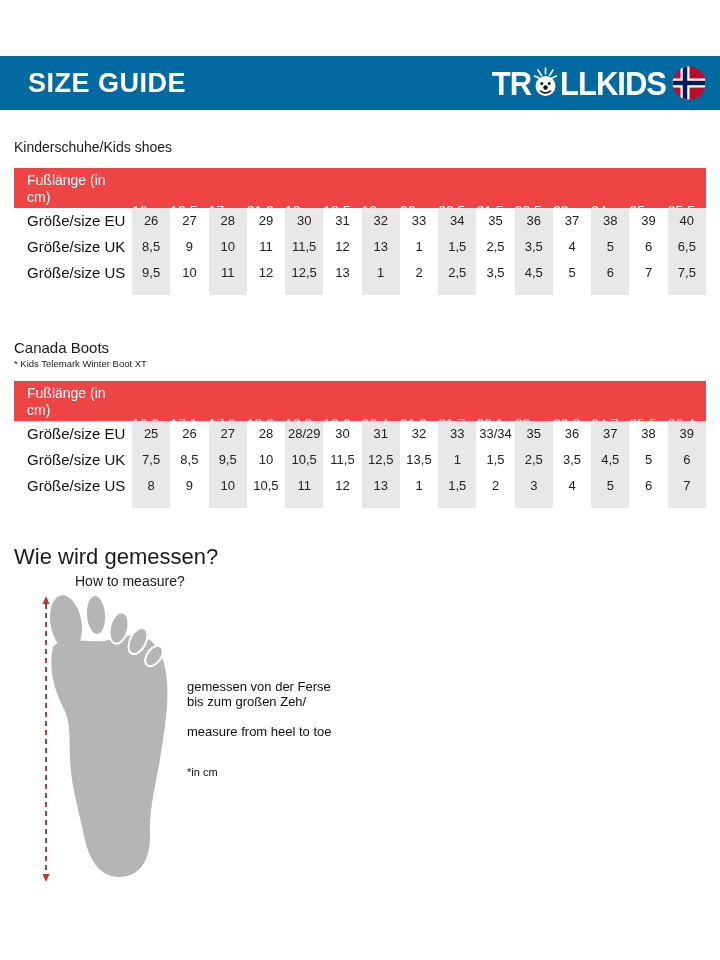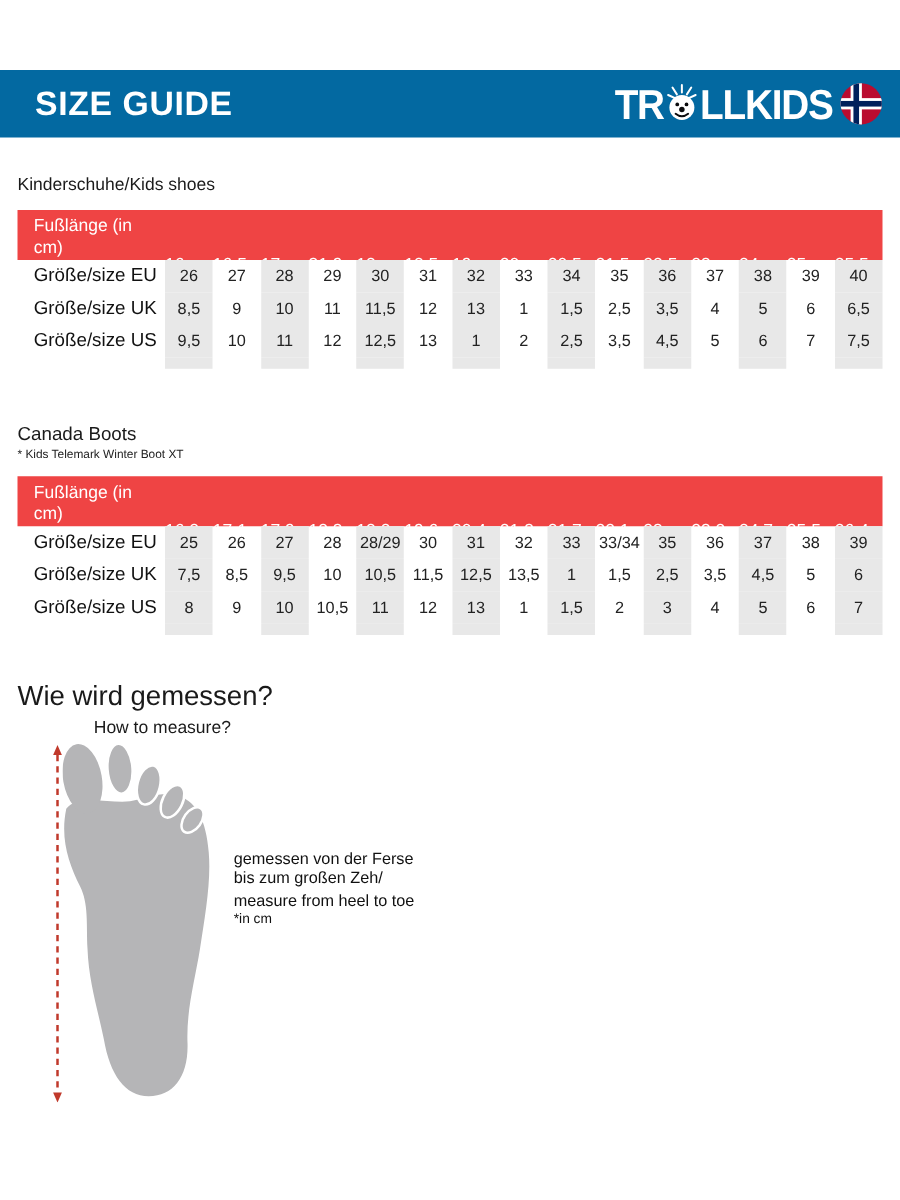--- a/index.html
+++ b/index.html
@@ -39,22 +39,22 @@
   .tbodyrow .vcell{text-align:center;line-height:26px;font-size:13px;color:#222;}
   .vcell.striped{background:#e8e8e8;}
   .padrow{height:9px;}
   
   #measure-title{position:absolute;left:14px;top:544px;font-size:22px;}
   #measure-sub{position:absolute;left:75px;top:573px;font-size:14px;}
   .measure-fig{position:absolute;left:0;top:590px;width:720px;height:300px;}
   .measuring-line{position:absolute;left:39px;top:6px;}
   .foot{position:absolute;left:50px;top:3px;}
   .note{position:absolute;left:187px;top:89px;font-size:13px;line-height:15px;color:#111;}
-  .note .en{margin-top:4px;}
-  .note .cm{margin-top:0;font-size:11px;}
+  .note .en{margin-top:15px;}
+  .note .cm{margin-top:26px;font-size:11px;}
 </style>
 </head>
 <body>
 
 <div class="topbar">
   <div class="page-title">SIZE GUIDE</div>
   <div class="brand">
     <span class="seg">TR</span>
     <span class="troll-wrap">
       <svg width="27" height="32" viewBox="0 0 27 32">

